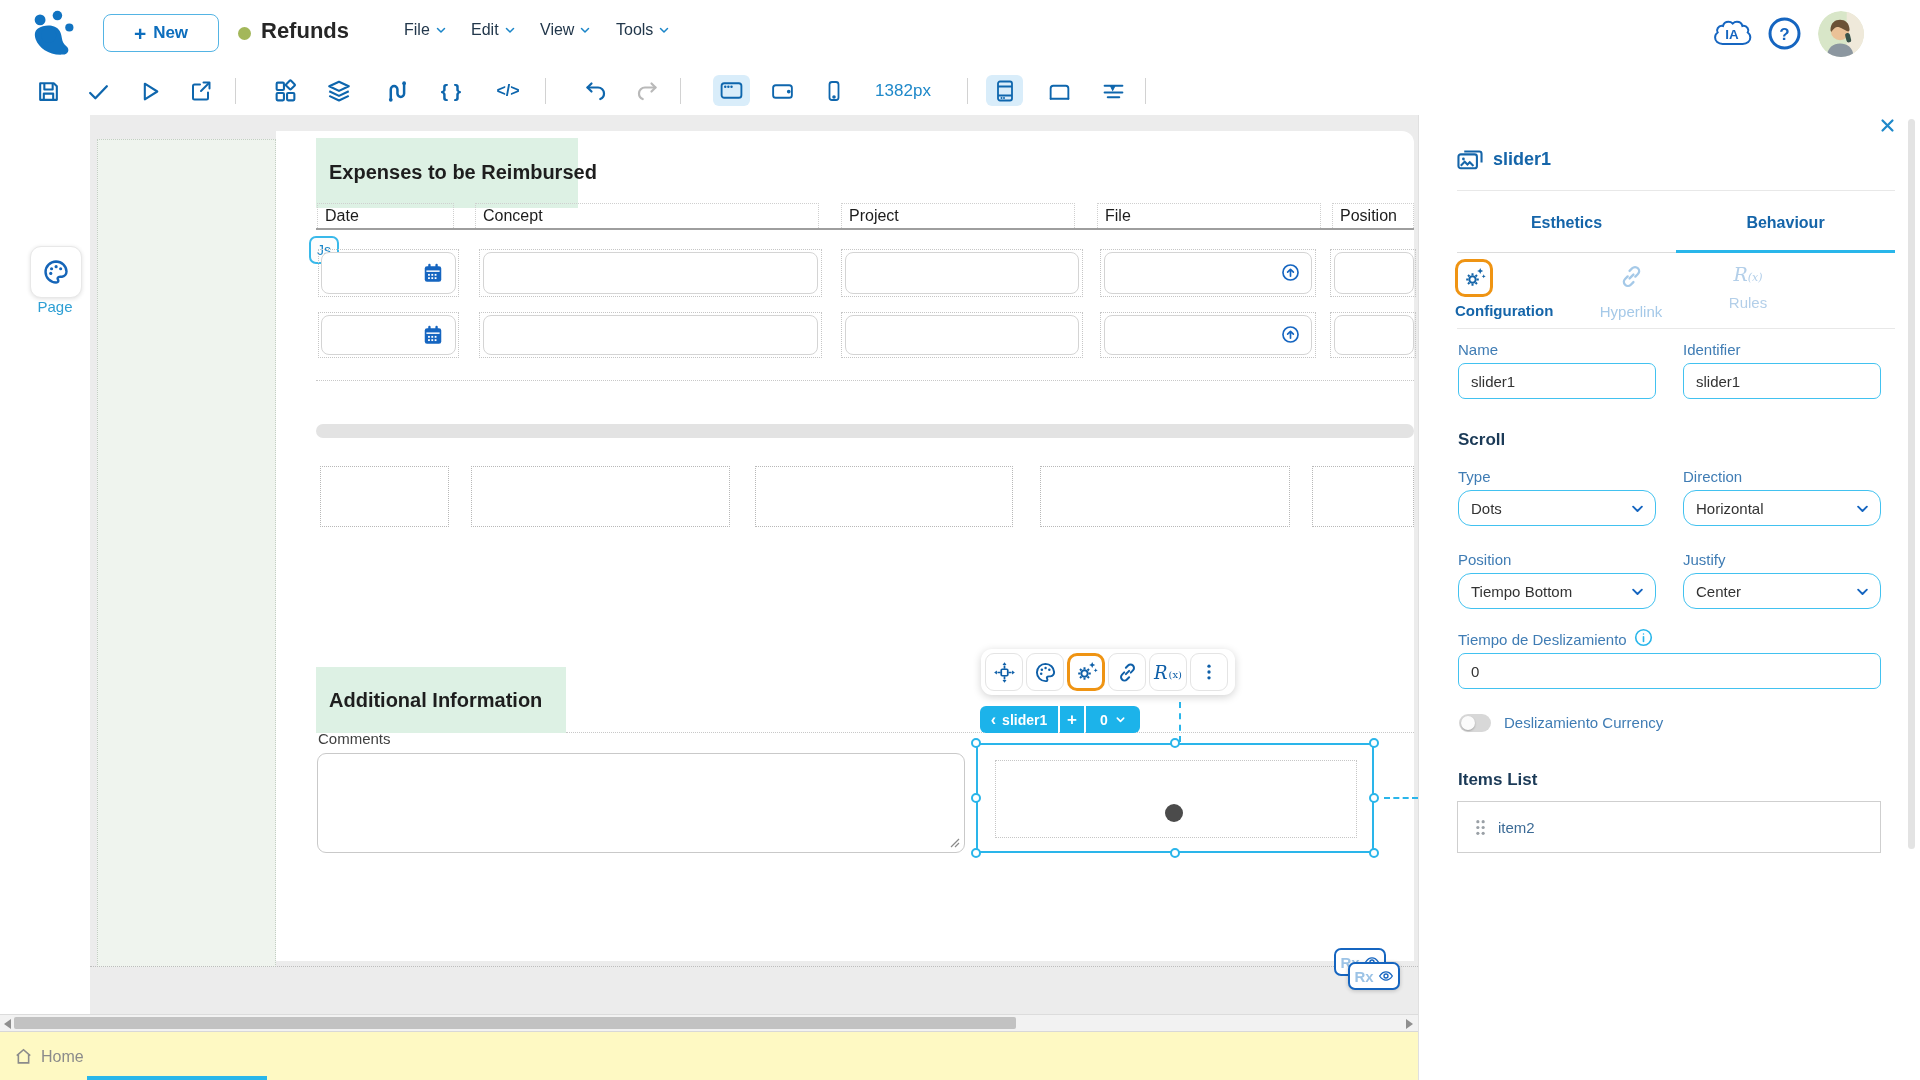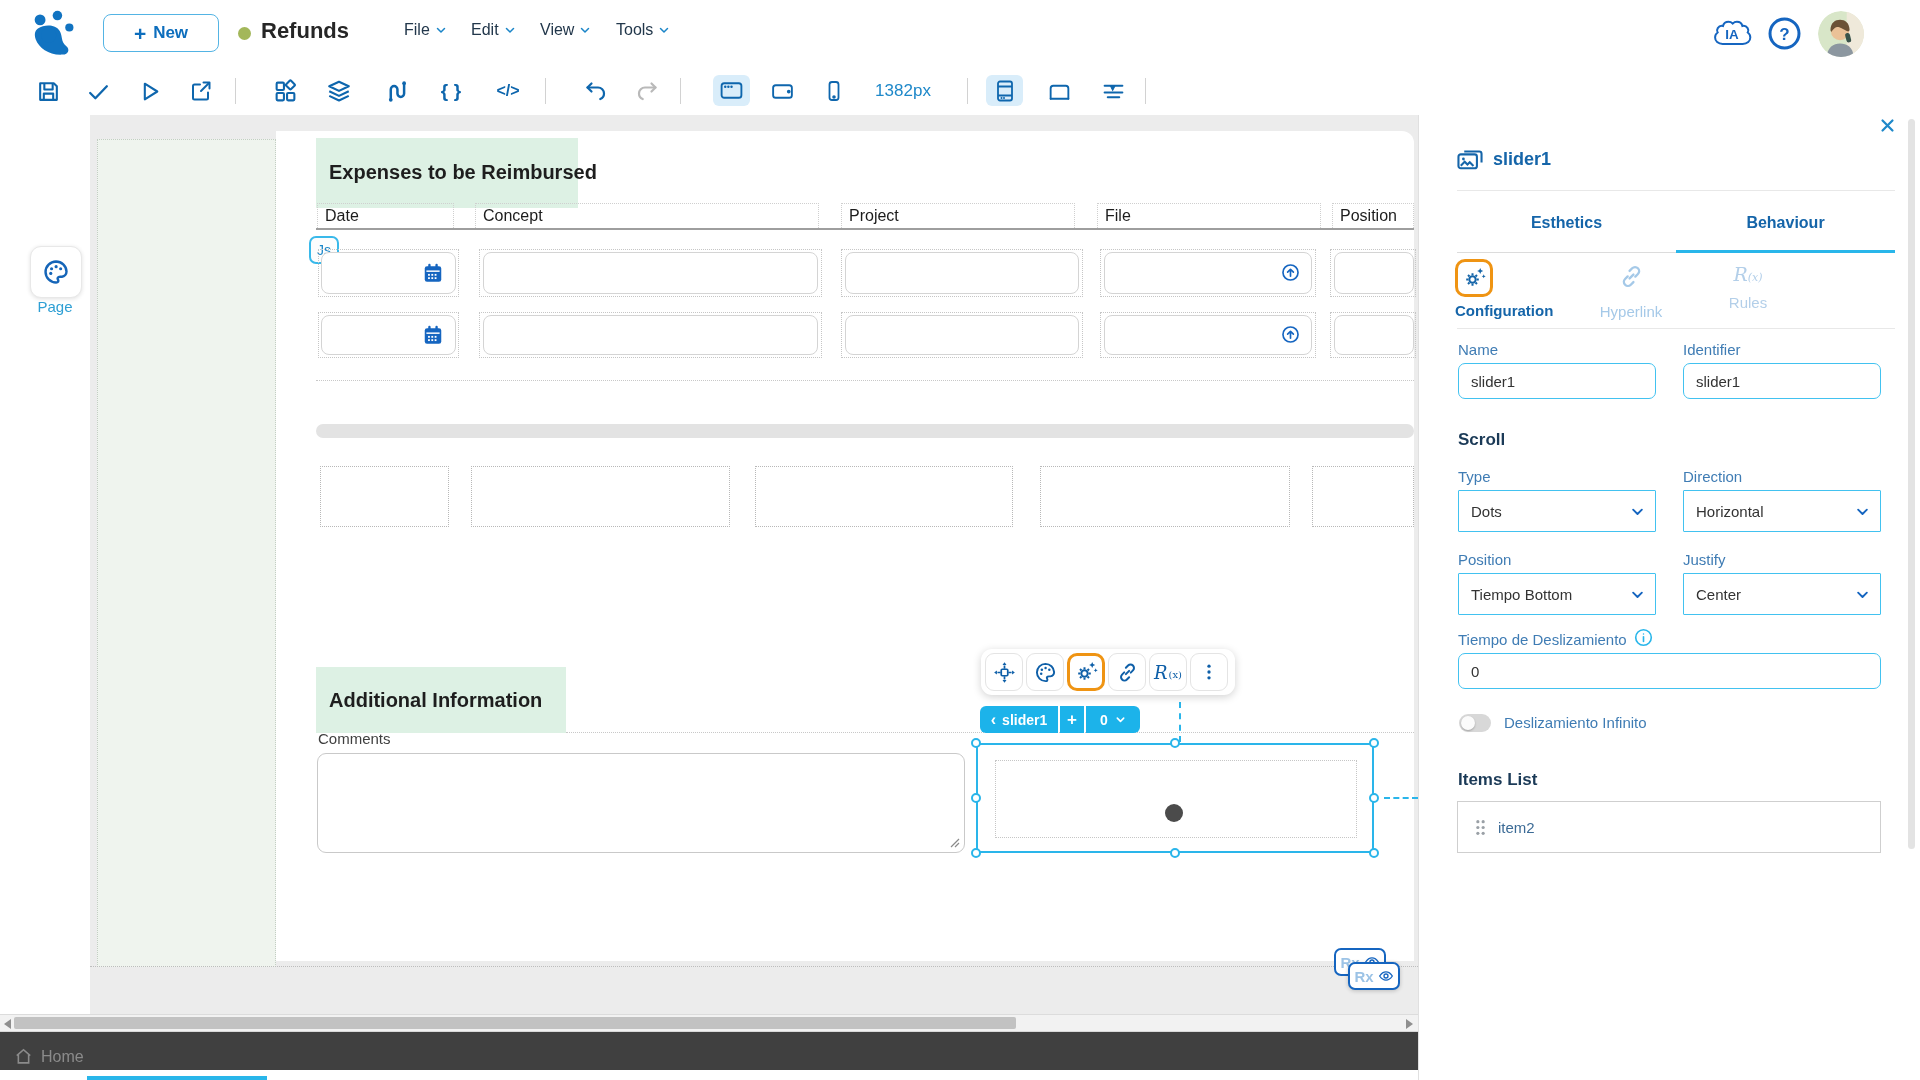--- a/index.html
+++ b/index.html
@@ -14,21 +14,21 @@
   .menu{display:flex;align-items:center;gap:5px;font-size:16px;color:#22374b}
   .mint{background:#ddf1e4}
   .hcell{font-size:16px;color:#1c1c1c;display:flex;align-items:flex-end;padding:0 0 3px 7px;
          box-sizing:border-box;border:1px dotted #cfcfcf;border-bottom:none}
   .inp{background:#fff;border:1px solid #d4d4d4;border-radius:8px;box-sizing:border-box;position:absolute}
   .dotcell{position:absolute;border:1px dotted #c6c6c6;box-sizing:border-box}
   .plabel{font-size:15px;color:#3f7cb4}
   .phead{font-size:17px;font-weight:bold;color:#1b3a57}
   input.fld{border:1.5px solid #42c2f0;border-radius:7px;height:36px;font:15px "Liberation Sans",sans-serif;
             color:#333;padding:0 12px;outline:none;box-sizing:border-box;background:#fff;position:absolute}
-  .sel{position:absolute;border:1.5px solid #42c2f0;border-radius:1px;height:42px;display:flex;align-items:center;
+  .sel{position:absolute;border:1.5px solid #42c2f0;border-radius:13px;height:36px;display:flex;align-items:center;
        justify-content:space-between;padding:0 10px 0 12px;font-size:15px;color:#333;background:#fff;box-sizing:border-box}
   .handle{position:absolute;width:10px;height:10px;border:2px solid #2ab5ea;background:#fff;border-radius:50%;box-sizing:border-box}
   .fbtn{width:38px;height:38px;background:#fff;border:1px solid #e4e4e4;border-radius:9px;display:flex;
         align-items:center;justify-content:center;color:#0e5fa8;box-sizing:border-box}
   .chip{position:absolute;height:27px;background:#1cb3ea;color:#fff;font-size:14px;font-weight:bold;
         display:flex;align-items:center;justify-content:center}
   .rxbadge{position:absolute;width:52px;height:28px;background:#fff;border:2px solid #1565c0;border-radius:7px;
            display:flex;align-items:center;justify-content:center;gap:4px;box-sizing:border-box}
   .serifR{font-family:"DejaVu Serif",serif}
 </style>
@@ -450,21 +450,21 @@
         <circle cx="12" cy="12" r="3"></circle>
       </svg>
   </div>
 
   <div class="abs" style="left:0;top:1014px;width:1418px;height:17px;background:#f2f2f2;border-top:1px solid #dcdcdc;box-sizing:border-box">
     <span class="abs" style="left:4px;top:4px;width:0;height:0;border-top:5px solid transparent;border-bottom:5px solid transparent;border-right:7px solid #8f8f8f"></span>
     <span class="abs" style="left:14px;top:2px;width:1002px;height:12px;background:#c2c2c2;border-radius:2px"></span>
     <span class="abs" style="left:1406px;top:4px;width:0;height:0;border-top:5px solid transparent;border-bottom:5px solid transparent;border-left:7px solid #8f8f8f"></span>
   </div>
 
-  <div class="abs" style="left:0;top:1031px;width:1418px;height:39px;background:#404040;border-top:1px solid #d8d8d8;box-sizing:border-box">
+  <div class="abs" style="left:0;top:1031px;width:1418px;height:49px;background:#fef9c3;border-top:1px solid #d8d8d8;box-sizing:border-box">
     <div class="abs flex" style="left:14px;top:0;height:49px;gap:8px;color:#8b8b8b">
       <svg width="19" height="19" viewBox="0 0 24 24" fill="none" stroke="currentColor" stroke-width="2">
           <path d="M3.5 11L12 3.5 20.5 11"></path>
           <path d="M5.5 9.5V20h13V9.5"></path>
         </svg>
       <span style="font-size:16px">Home</span>
     </div>
     <div class="abs" style="left:87px;top:44px;width:180px;height:5px;background:#29b6ea"></div>
   </div>
 
@@ -567,21 +567,21 @@
         <circle cx="10" cy="10" r="8.2"></circle>
         <path d="M10 9.2v5" stroke-linecap="round"></path>
         <circle cx="10" cy="6.2" r="0.8" fill="currentColor" stroke="none"></circle>
       </svg>
   </span>
   <input class="fld" style="left: 1458px; top: 653px; width: 423px;" value="0">
 
   <span class="abs" style="left:1459px;top:714px;width:32px;height:18px;background:#d8d8d8;border-radius:10px">
     <span style="position:absolute;left:2px;top:2px;width:14px;height:14px;border-radius:50%;background:#fbfbfb;box-shadow:0 1px 2px rgba(0,0,0,.25)"></span>
   </span>
-  <span class="abs plabel" style="left:1504px;top:714px">Deslizamiento Infinito</span>
+  <span class="abs plabel" style="left:1504px;top:714px">Deslizamiento Currency</span>
 
   <span class="abs phead" style="left:1458px;top:770px">Items List</span>
   <div class="abs flex" style="left:1457px;top:801px;width:424px;height:52px;border:1px solid #cfcfcf;box-sizing:border-box;gap:12px;padding:0 17px">
     <svg width="11" height="17" viewBox="0 0 10 16">
         <g fill="#9aa0a6">
           <circle cx="2.5" cy="2.5" r="1.5"></circle>
           <circle cx="7.5" cy="2.5" r="1.5"></circle>
           <circle cx="2.5" cy="8" r="1.5"></circle>
           <circle cx="7.5" cy="8" r="1.5"></circle>
           <circle cx="2.5" cy="13.5" r="1.5"></circle>

